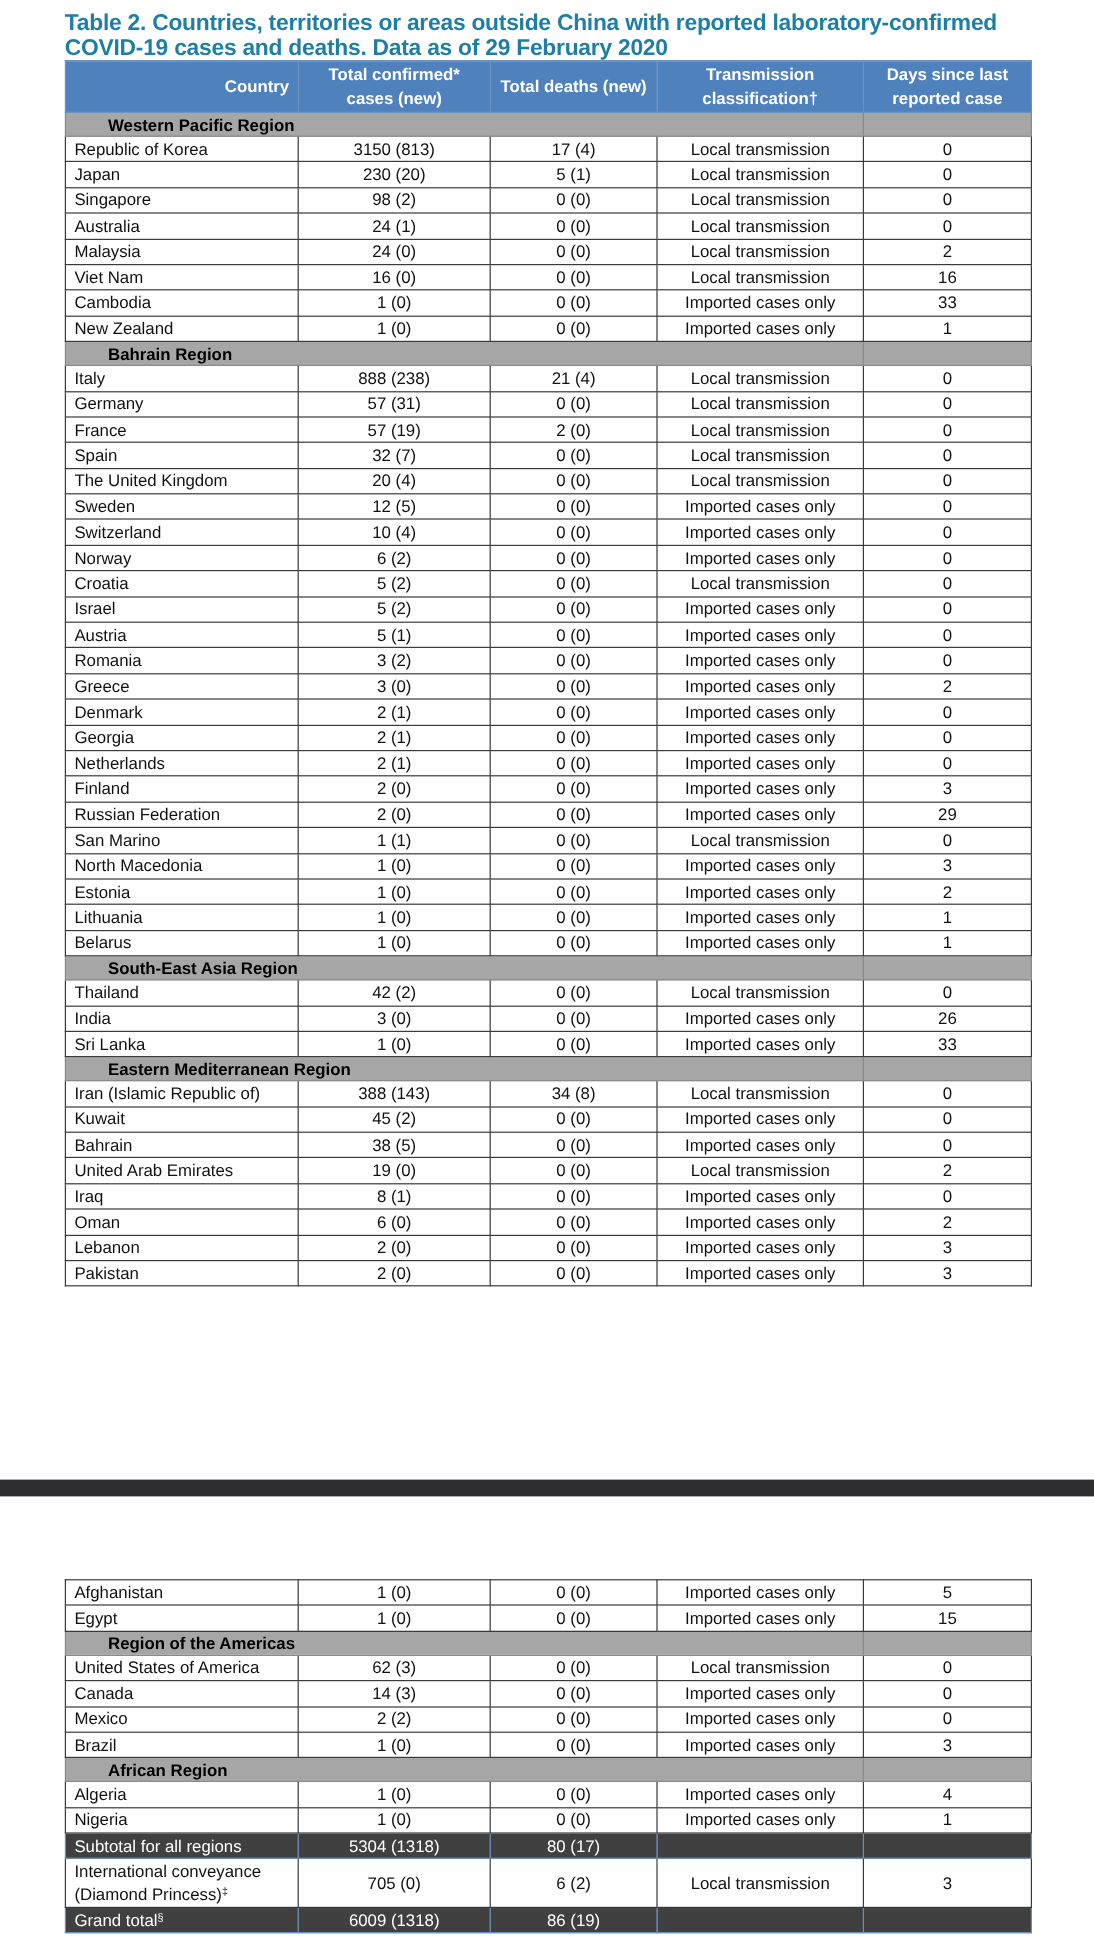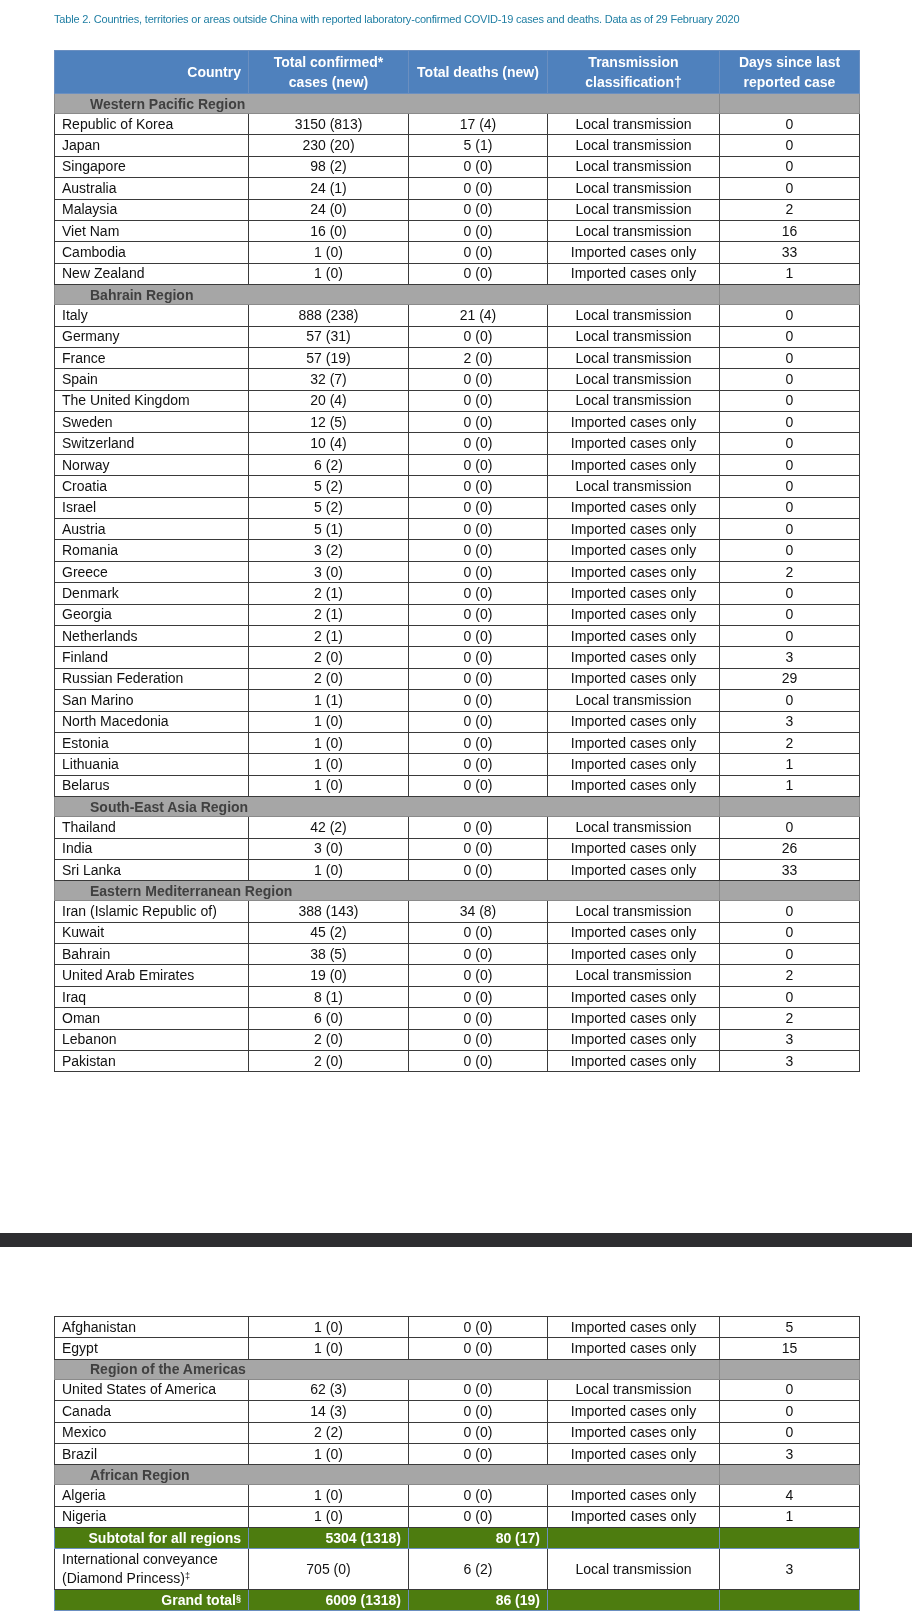--- a/index.html
+++ b/index.html
@@ -2,40 +2,40 @@
 <html><head>
 <meta charset="utf-8">
 <style>
   html, body { margin: 0; padding: 0; }
   body {
     width: 912px; height: 1620px; background: #ffffff; position: relative; overflow: hidden;
     font-family: "Liberation Sans", sans-serif; color: #111;
   }
   .title {
     position: absolute; left: 54px; top: 9px; width: 820px;
-    font-size: 11px; font-weight: normal; color: #1f7ea3; line-height: 21px;
+    font-size: 19px; font-weight: bold; color: #1f7ea3; line-height: 21px;
     letter-spacing: -0.2px;
   }
   table {
     position: absolute; left: 54px; border-collapse: collapse; table-layout: fixed;
     width: 805px; font-size: 14px;
   }
   #t1 { top: 50px; }
   #t2 { top: 1316px; }
   col.c1 { width: 194px; } col.c2 { width: 160px; } col.c3 { width: 139px; }
   col.c4 { width: 172px; } col.c5 { width: 140px; }
   td, th { border: 1px solid #3a3a3a; padding: 0 7px; height: 20.4px; line-height: 19px; white-space: nowrap; }
   td.num, td.cls { text-align: center; }
   tr.hdr th {
     background: #4f81bd; color: #fff; font-weight: bold; height: 42px; line-height: 20px;
     font-size: 14px; text-align: center; white-space: normal; border-color: #6b8fc0;
   }
   tr.hdr th.first { text-align: right; }
-  tr.region td { background: #a6a6a6; color: #404040; font-weight: bold; height: 19px; line-height: 18px; border-color: #8a8a8a; padding-left: 35px; }
-  tr.total td { background: #4d7c0f; color: #fff; font-weight: bold; height: 20px; border-color: #6b8fc0; text-align: right; }
+  tr.region td { background: #a6a6a6; color: #000000; font-weight: bold; height: 19px; line-height: 18px; border-color: #8a8a8a; padding-left: 35px; }
+  tr.total td { background: #404040; color: #fff; font-weight: normal; height: 20px; border-color: #6b8fc0; }
   tr.conv td { height: 40px; line-height: 19px; white-space: normal; }
   .band { position: absolute; left: 0; top: 1233px; width: 912px; height: 14px; background: #2e2e30; }
   sup { font-size: 9px; vertical-align: top; position: relative; top: -2px; }
 </style>
 </head>
 <body>
 
 <div class="title">Table 2. Countries, territories or areas outside China with reported laboratory-confirmed COVID-19 cases and deaths. Data as of 29 February 2020</div>
 
 <table id="t1">

